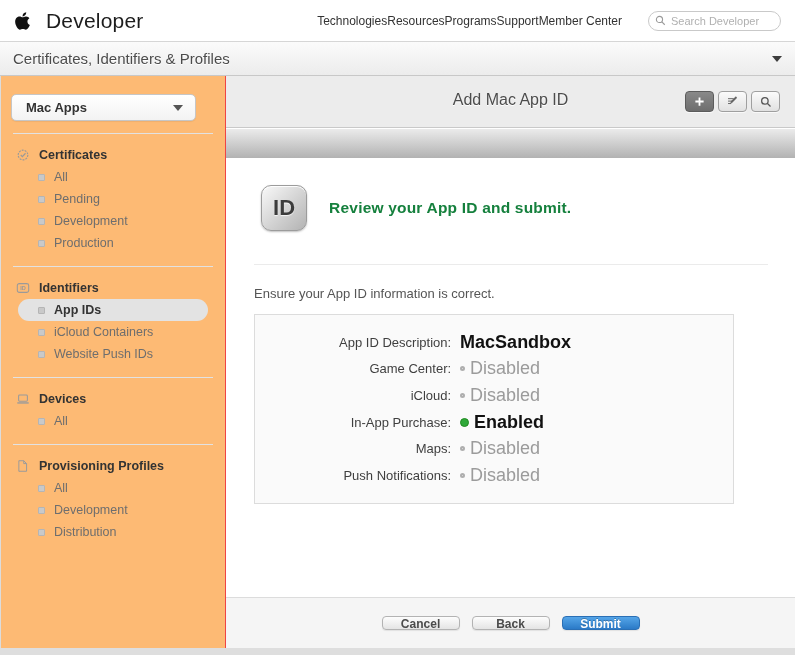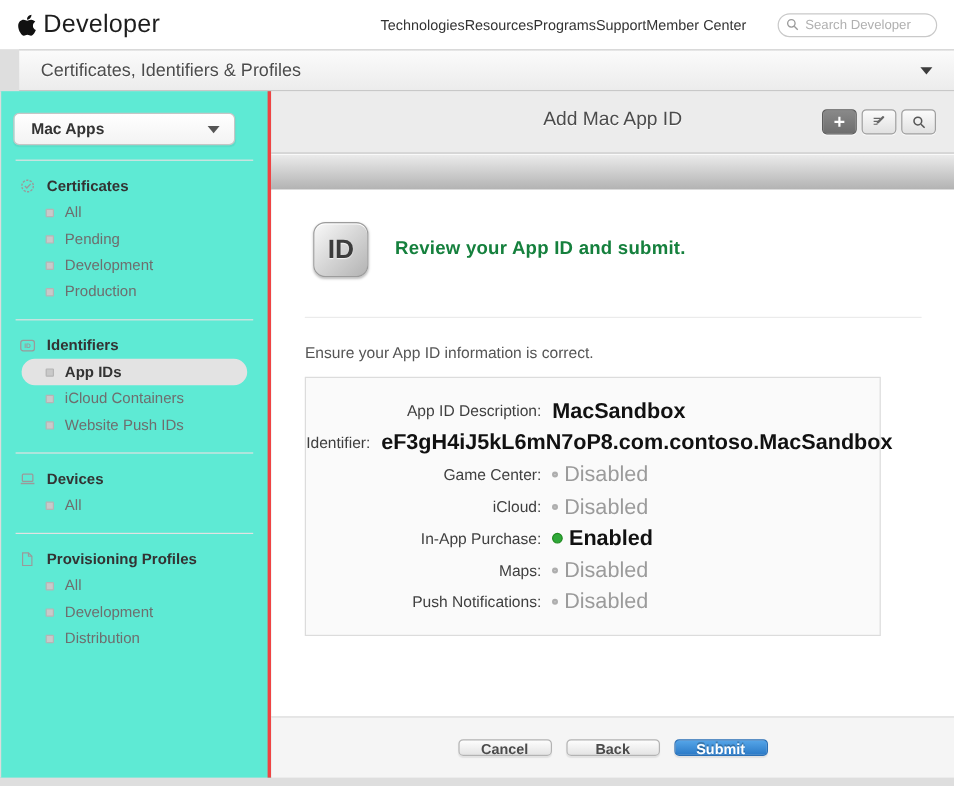--- a/index.html
+++ b/index.html
@@ -2,43 +2,43 @@
 <html><head>
 <meta charset="utf-8">
 <style>
   * { margin:0; padding:0; box-sizing:border-box; }
   html,body { width:795px; height:655px; overflow:hidden; }
   body { background:#dedede; font-family:"Liberation Sans", sans-serif; }
   .page { width:795px; height:655px; position:relative; }
 
   
   .topnav { height:41px; background:#fff; display:flex; align-items:center; padding:0 14px; }
-  .brand { display:flex; align-items:center; gap:5px; }
+  .brand { display:flex; align-items:center; gap:15px; }
   .brand-name { font-size:21px; color:#1d1d1d; letter-spacing:.2px; }
   .nav-links { margin-left:auto; display:flex; }
   .nav-link { font-size:12px; color:#333; cursor:pointer; }
   .nav-search { margin-left:26px; position:relative; }
   .nav-search input { width:133px; height:20px; border:1px solid #c9c9c9; border-radius:10px;
       padding:0 8px 0 22px; font-size:11px; color:#555; outline:none; background:#fff; }
   .nav-search input::placeholder { color:#b0b0b0; }
   .nav-search .mag { position:absolute; left:7px; top:4px; }
 
   
   .section-header { height:35px; background:linear-gradient(#fbfbfb,#ececec);
       border-top:1px solid #d6d6d6; border-bottom:1px solid #c8c8c8;
-      display:flex; align-items:center; padding:0 18px;margin-left:16px; }
+      display:flex; align-items:center; padding:0 13px; }
   .section-title { font-size:15px; color:#4c4c4c; text-shadow:0 1px 0 #fff; }
   .hdr-caret { margin-left:auto; width:0; height:0; border-left:5px solid transparent;
       border-right:5px solid transparent; border-top:6px solid #3d3d3d; cursor:pointer; }
 
   
   .body-row { display:flex; height:572px; }
 
   
-  .sidebar { width:234px; background:#5eead4; border-right:3px solid #ef4444;
+  .sidebar { width:234px; background:#fdba74; border-right:1px solid #ef4444;
       border-left:1px solid #dcdcdc; padding-top:18px; }
   .team-btn { margin:0 10px; width:185px; height:27px; background:linear-gradient(#ffffff,#f3f3f3);
       border:1px solid #c6c6c6; border-radius:5px; box-shadow:0 1px 1px rgba(0,0,0,.06);
       display:flex; align-items:center; padding:0 12px 0 14px; cursor:pointer; }
   .team-btn .team-label { font-size:13px; font-weight:bold; color:#333; }
   .team-btn .caret { margin-left:auto; width:0; height:0; border-left:5px solid transparent;
       border-right:5px solid transparent; border-top:6px solid #555; }
   .side-divider { height:1px; background:#e2e2e2; margin:12px 12px 10px; }
   .sec-head { display:flex; align-items:center; gap:9px; height:22px; padding-left:14px; margin-top:3px; }
   .sec-head .sec-label { font-size:12.5px; font-weight:bold; color:#333; }
@@ -265,26 +265,20 @@
         <div class="rule"></div>
         <div class="instruction">Ensure your App ID information is correct.</div>
 
         <div class="info-box">
           <div class="field-row st-text">
             <span class="f-label">App ID Description:</span>
             <span class="f-val">
                 <span class="v">MacSandbox</span>
               </span>
           </div>
-          <div class="field-row st-text">
-            <span class="f-label">Identifier:</span>
-            <span class="f-val">
-                <span class="v">eF3gH4iJ5kL6mN7oP8.com.contoso.MacSandbox</span>
-              </span>
-          </div>
           <div class="field-row st-disabled">
             <span class="f-label">Game Center:</span>
             <span class="f-val">
                 <span class="dot"></span>
                 <span class="v">Disabled</span>
               </span>
           </div>
           <div class="field-row st-disabled">
             <span class="f-label">iCloud:</span>
             <span class="f-val">

